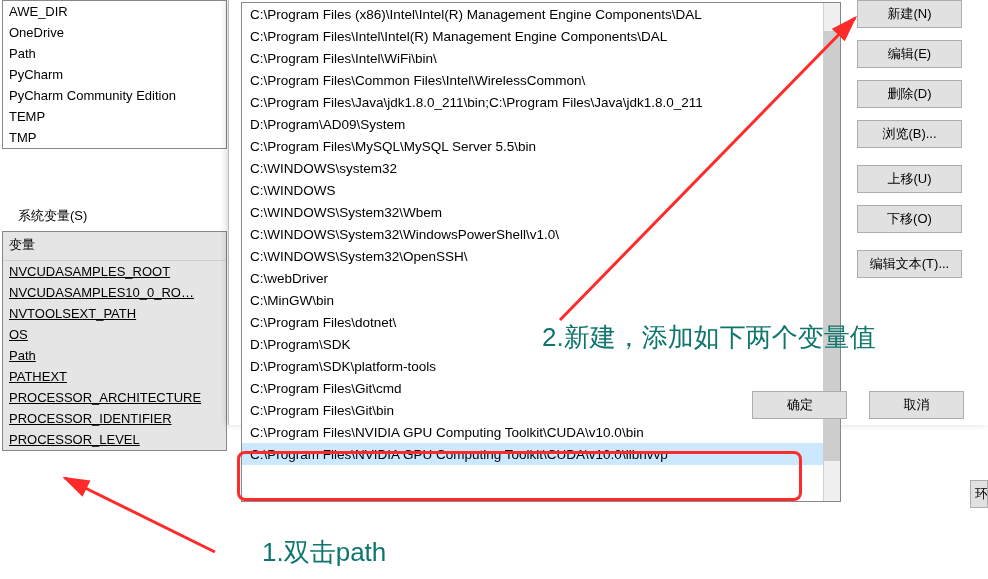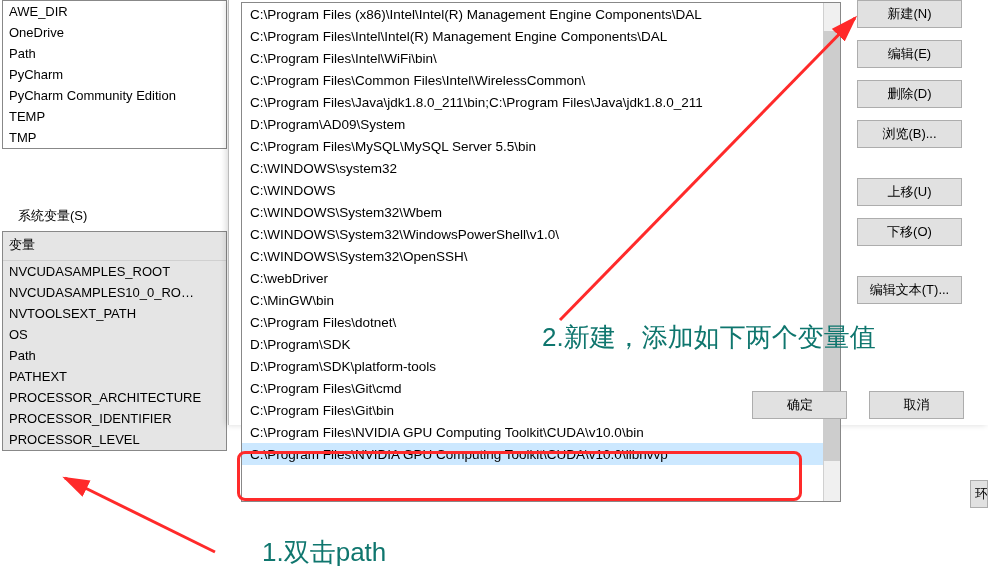--- a/index.html
+++ b/index.html
@@ -42,20 +42,21 @@
   .sys-vars-box .header-row {
     padding: 4px 6px 6px 6px;
     border-bottom: 1px solid #d0d0d0;
     color: #000;
   }
   .sys-vars-box .list-item {
     padding: 3px 6px;
     white-space: nowrap;
     overflow: hidden;
     color: #000;
+    text-decoration: underline;
   }
   .sys-vars-box .list-item.selected {
     background: #e5e5e5;
   }
 
   .dialog {
     position: absolute;
     left: 228px;
     top: 0;
     width: 760px;
@@ -111,21 +112,21 @@
     display: block;
     width: 105px;
     height: 28px;
     margin-bottom: 12px;
     background: #e1e1e1;
     border: 1px solid #adadad;
     font-size: 13px;
     cursor: pointer;
     font-family: inherit;
   }
-  .gap-big { margin-top: 30px; }
+  .gap-big { margin-top: 17px; }
 
   .bottom-buttons {
     position: absolute;
     bottom: 6px;
     right: 24px;
   }
   .bottom-buttons .btn {
     display: inline-block;
     width: 95px;
     margin-left: 18px;

